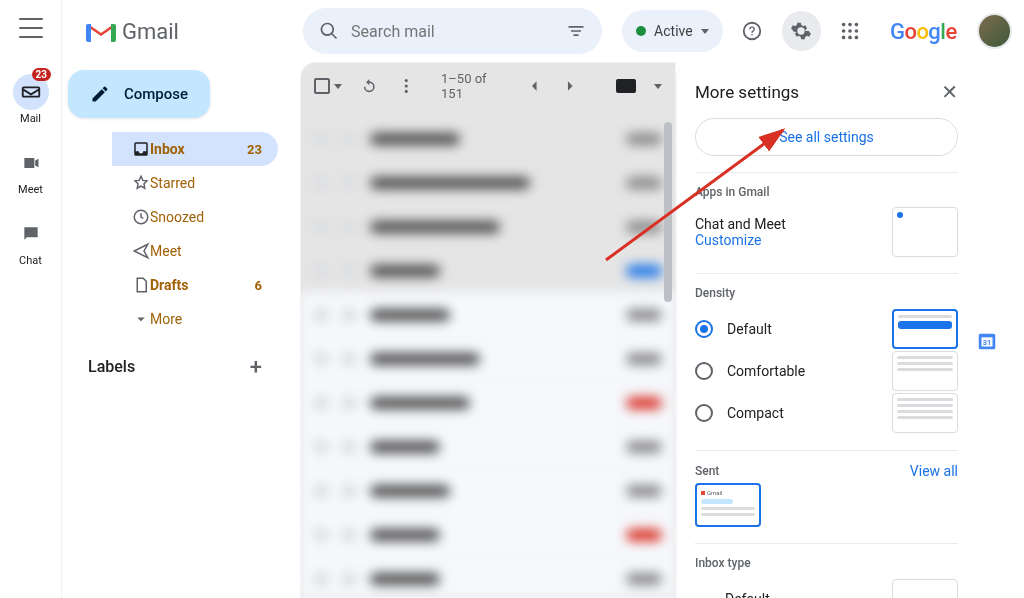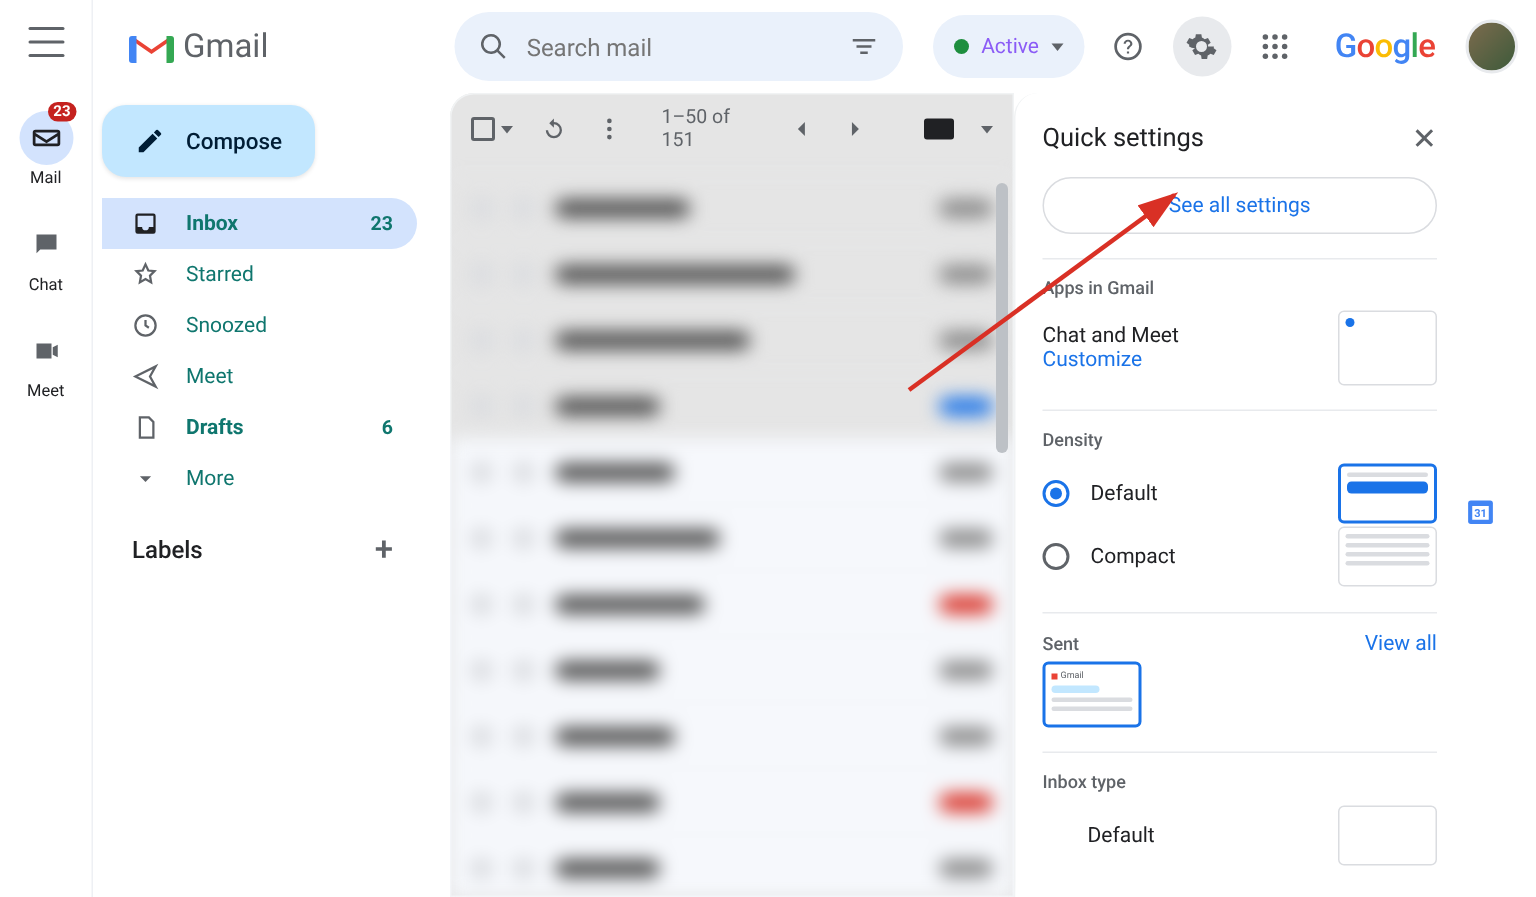--- a/index.html
+++ b/index.html
@@ -13,32 +13,32 @@
   .rail-ico { width: 36px; height: 36px; border-radius:50%; display:flex; align-items:center; justify-content:center; margin-bottom:2px; }
   .rail-item.active .rail-ico { background:#d3e3fd; }
   .badge { position:absolute; top:-2px; right:10px; background:#c5221f; color:#fff; font-size:10px; font-weight:700; padding:1px 4px; border-radius:8px; }
 
   
   .header { position:absolute; left:62px; right:0; top:0; height:62px; display:flex; align-items:center; padding:0 12px; gap:10px; }
   .logo-wrap { display:flex; align-items:center; gap:6px; width:224px; padding-left:12px;}
   .brand { font-size:22px; color:#5f6368; }
   .search-box { flex:1; max-width:332px; height:46px; background:#eaf1fb; border-radius:24px; display:flex; align-items:center; padding:0 16px; gap:12px; color:#5f6368; }
   .search-box input { border:none; background:transparent; outline:none; flex:1; font-size:16px; color:#7f1d1d; }
-  .active-pill { margin-left:10px; height:42px; padding:0 14px; background:#eaf1fb; border-radius:22px; display:flex; align-items:center; gap:8px; font-size:14px; color:#8b5cf6; }
+  .active-pill { margin-left:10px; height:42px; padding:0 14px; background:#eaf1fb; border-radius:22px; display:flex; align-items:center; gap:8px; font-size:14px; color:#404040; }
   .dot-green { width:10px; height:10px; border-radius:50%; background:#1e8e3e; }
   .hdr-ico { width:40px; height:40px; border-radius:50%; display:flex; align-items:center; justify-content:center; color:#5f6368; cursor:pointer; }
   .hdr-ico.gear { background:#e8eaed; }
   .google-word { font-size:22px; letter-spacing:-0.5px; font-weight:500; padding:0 10px; }
   .avatar { width:36px; height:36px; border-radius:50%; background:linear-gradient(135deg,#7d6b4e,#3d5a3a); border:2px solid #e8eaed; }
 
   
   .sidebar { position:absolute; left:62px; top:62px; width:224px; padding:8px 8px 8px 6px; }
   .compose { background:#c2e7ff; color:#001d35; border:none; border-radius:16px; padding:14px 22px; font-size:15px; display:flex; align-items:center; gap:14px; cursor:pointer; font-weight:500; box-shadow:0 1px 3px rgba(0,0,0,0.1); }
   .nav-list { margin-top:14px; }
-  .nav-item { height:34px; border-radius:0 18px 18px 0; display:flex; align-items:center; padding:0 16px 0 20px; gap:18px; font-size:14px; color:#0f766e; cursor:pointer; }
+  .nav-item { height:34px; border-radius:0 18px 18px 0; display:flex; align-items:center; padding:0 16px 0 20px; font-size:14px; color:#a16207; cursor:pointer;margin-left:44px; }
   .nav-item.active { background:#d3e3fd; font-weight:700; }
   .nav-item .count { margin-left:auto; font-size:13px; }
   .nav-item.bold { font-weight:700; }
   .labels-row { display:flex; align-items:center; justify-content:space-between; padding:18px 16px 0 20px; font-size:16px; color:#202124; font-weight:500; }
 
   
   .list { position:absolute; left:300px; top:62px; right:348px; bottom:0; background:#e5e5e5; border-radius:16px 0 0 0; box-shadow:inset 0 0 0 1px #f1f3f4; overflow:hidden; }
   .toolbar { height:48px; display:flex; align-items:center; padding:0 14px; gap:18px; color:#5f6368; font-size:13px; }
   .checkbox-combo { display:flex; align-items:center; gap:4px; }
   .chk { width:16px; height:16px; border:2px solid #5f6368; border-radius:2px; }
@@ -99,32 +99,32 @@
     <div class="rail-ico">
         <svg viewBox="0 0 24 24" width="22" height="22">
           <path fill="#202124" d="M4 6h16a2 2 0 0 1 2 2v8a2 2 0 0 1-2 2H4a2 2 0 0 1-2-2V8a2 2 0 0 1 2-2zm0 2v.4l8 5 8-5V8H4zm0 8h16v-5.2l-8 5-8-5V16z"></path>
         </svg>
       </div>
     <span>Mail</span>
   </div>
   <div class="rail-item">
     <div class="rail-ico">
         <svg viewBox="0 0 24 24" width="20" height="20">
-          <path fill="#5f6368" d="M4 4h16v12H7l-3 3V4z"></path>
-        </svg>
-      </div>
-    <span>Chat</span>
+          <path fill="#5f6368" d="M4 6h12v12H4zM17 9l4-2v10l-4-2z"></path>
+        </svg>
+      </div>
+    <span>Meet</span>
   </div>
   <div class="rail-item">
     <div class="rail-ico">
         <svg viewBox="0 0 24 24" width="20" height="20">
-          <path fill="#5f6368" d="M4 6h12v12H4zM17 9l4-2v10l-4-2z"></path>
-        </svg>
-      </div>
-    <span>Meet</span>
+          <path fill="#5f6368" d="M4 4h16v12H7l-3 3V4z"></path>
+        </svg>
+      </div>
+    <span>Chat</span>
   </div>
 </div>
 
 <div class="header">
   <div class="logo-wrap">
     <svg width="30" height="22" viewBox="0 0 30 22">
         <path fill="#EA4335" d="M2 4l13 9L28 4v3l-13 9L2 7z"></path>
         <path fill="#4285F4" d="M2 4h3v18H2a2 2 0 0 1-2-2V6a2 2 0 0 1 2-2z"></path>
         <path fill="#34A853" d="M28 4h-3v18h3a2 2 0 0 0 2-2V6a2 2 0 0 0-2-2z"></path>
         <path fill="#FBBC04" d="M5 4v6l10 7V10z" opacity="0"></path>
@@ -321,21 +321,21 @@
         <div class="bar2" style="width:70px"></div>
         <div class="rt"></div>
       </div>
 
   </div>
   <div class="scrollbar"></div>
 </div>
 
 <div class="panel">
   <div class="panel-head">
-    <span class="panel-title">Quick settings</span>
+    <span class="panel-title">More settings</span>
     <span class="close-x">✕</span>
   </div>
   <button class="see-all">
       <span>See all settings</span>
     </button>
 
   <div class="section">
     <div class="sec-label">Apps in Gmail</div>
     <div class="sec-row">
       <div>
@@ -357,20 +357,31 @@
   <div class="section">
     <div class="sec-label">Density</div>
     <div class="sec-row">
       <div class="option">
           <div class="radio checked"></div>
           <span>Default</span>
         </div>
       <div class="thumb sel">
           <div class="ln"></div>
           <div class="ln" style="background:#1a73e8;height:8px;border-radius:3px"></div>
+        </div>
+    </div>
+    <div class="sec-row">
+      <div class="option">
+          <div class="radio"></div>
+          <span>Comfortable</span>
+        </div>
+      <div class="thumb">
+          <div class="ln"></div>
+          <div class="ln"></div>
+          <div class="ln"></div>
         </div>
     </div>
     <div class="sec-row">
       <div class="option">
           <div class="radio"></div>
           <span>Compact</span>
         </div>
       <div class="thumb">
           <div class="ln"></div>
           <div class="ln"></div>

